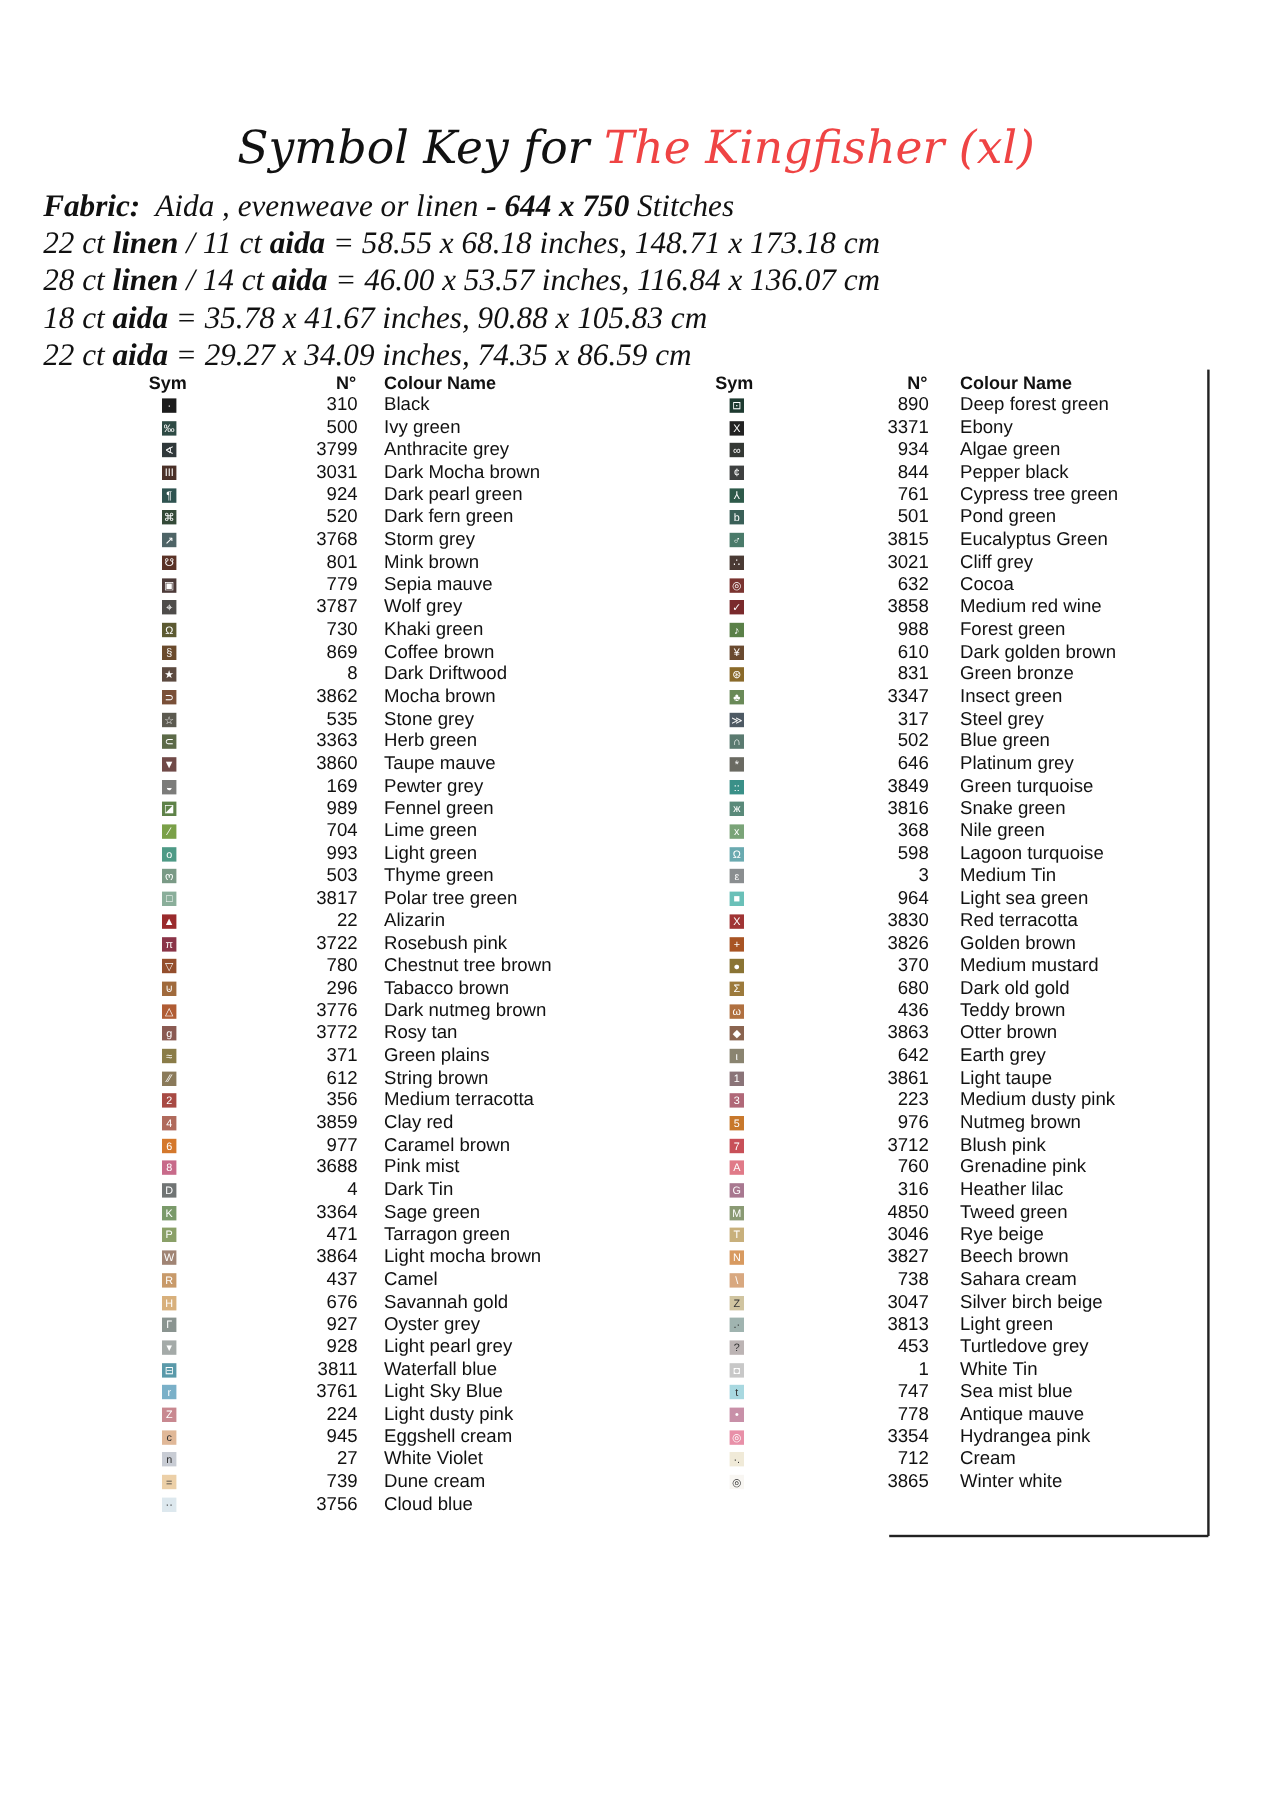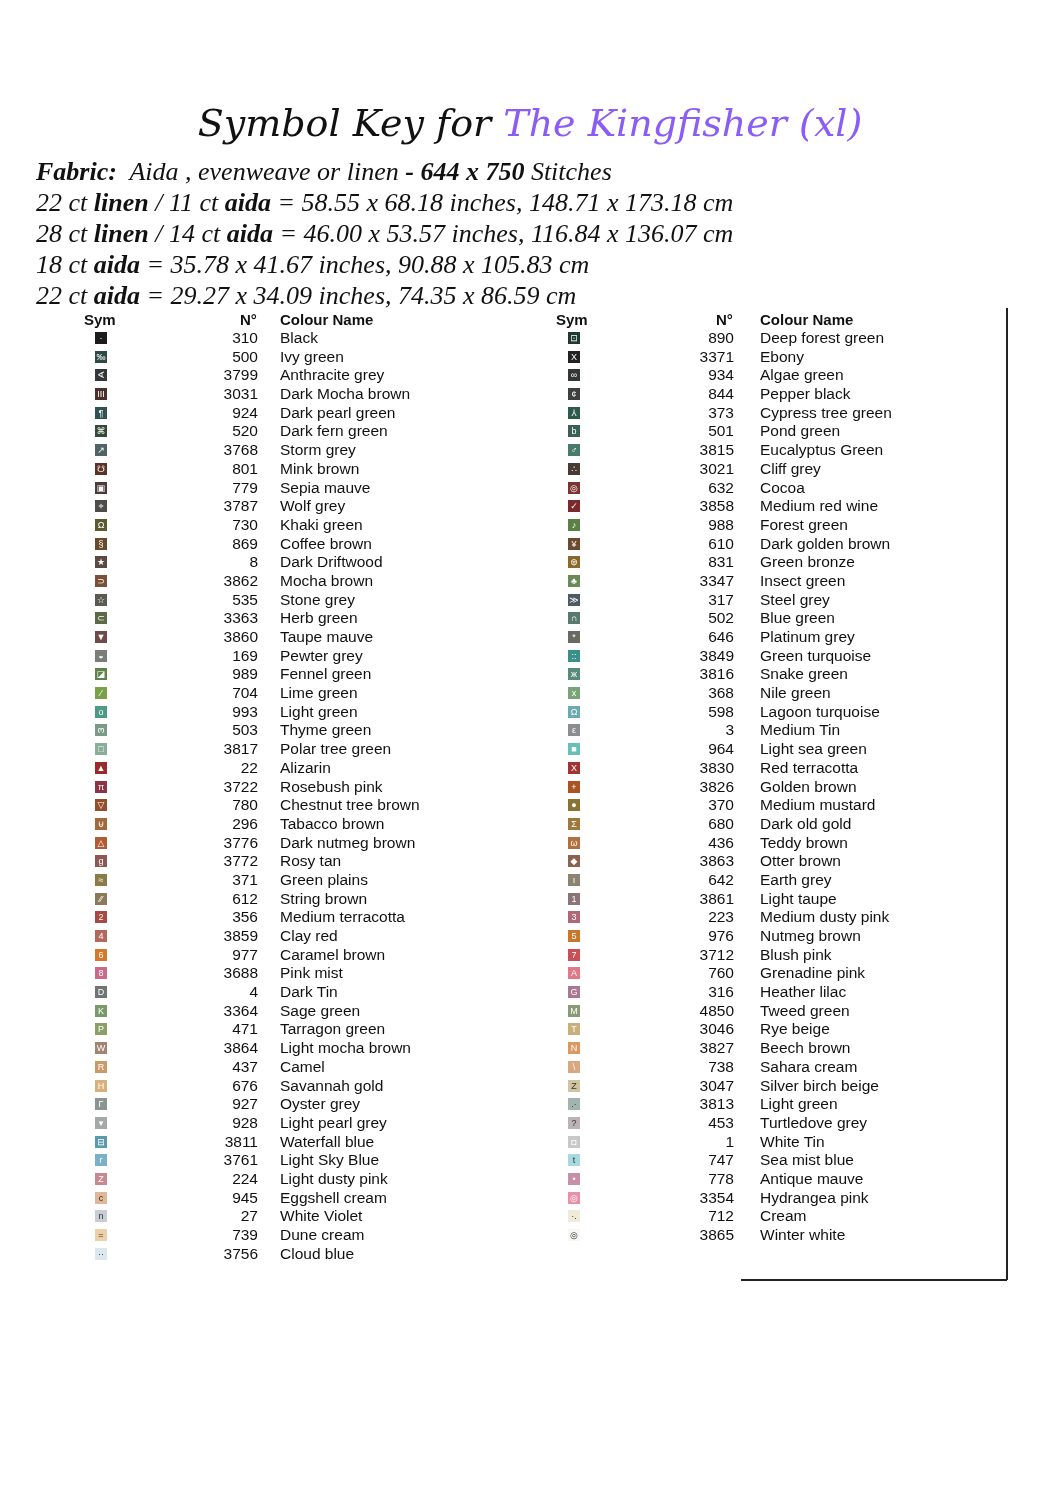--- a/index.html
+++ b/index.html
@@ -1,23 +1,23 @@
 <!DOCTYPE html>
 <html><head>
 <meta charset="utf-8">
 <style>
   html, body { margin:0; padding:0; background:#ffffff; }
   body { width:1060px; height:1500px; position:relative; overflow:hidden; font-family:"Liberation Sans", sans-serif; color:#111; }
   .title { position:absolute; left:0; width:1060px; top:98px; text-align:center; font-family:"DejaVu Serif", serif; font-style:italic; font-size:38px; line-height:50px; }
   .title .t1 { color:#111; }
-  .title .t2 { color:#8b5cf6; }
+  .title .t2 { color:#ef4444; }
   .info { position:absolute; left:36px; top:156px; font-family:"Liberation Serif", serif; font-style:italic; font-size:26px; line-height:31px; color:#111; }
   .info b { font-weight:bold; }
   .info .line { white-space:nowrap; }
-  .col { position:absolute; top:311px; }
+  .col { position:absolute; top:311px;margin-left:40px; }
   .col.left { left:84px; width:440px; }
   .col.right { left:556px; width:440px; }
   .hdr { height:18px; position:relative; font-size:15px; font-weight:bold; text-decoration:underline; }
   .hdr span { position:absolute; top:0; }
   .row { height:18.7px; position:relative; font-size:15.5px; line-height:18.7px; }
   .sym { position:absolute; top:3px; width:12px; height:12px; font-size:9px; line-height:12px; text-align:center; color:#fff; }
   .num { position:absolute; text-align:right; }
   .name { position:absolute; white-space:nowrap; }
   .left .sym { left:11px; } .left .num { left:110px; width:64px; } .left .name { left:196px;text-align:center; }
   .left .hdr .h-sym { left:0; } .left .hdr .h-num { left:156px; } .left .hdr .h-name { left:196px; }
@@ -327,21 +327,21 @@
         <span class="num">934</span>
         <span class="name">Algae green</span>
       </div>
       <div class="row">
         <span class="sym" style="background: rgb(62, 64, 64);">¢</span>
         <span class="num">844</span>
         <span class="name">Pepper black</span>
       </div>
       <div class="row">
         <span class="sym" style="background: rgb(46, 90, 74);">⅄</span>
-        <span class="num">373</span>
+        <span class="num">761</span>
         <span class="name">Cypress tree green</span>
       </div>
       <div class="row">
         <span class="sym" style="background: rgb(58, 96, 88);">b</span>
         <span class="num">501</span>
         <span class="name">Pond green</span>
       </div>
       <div class="row">
         <span class="sym" style="background: rgb(74, 122, 106);">♂</span>
         <span class="num">3815</span>

